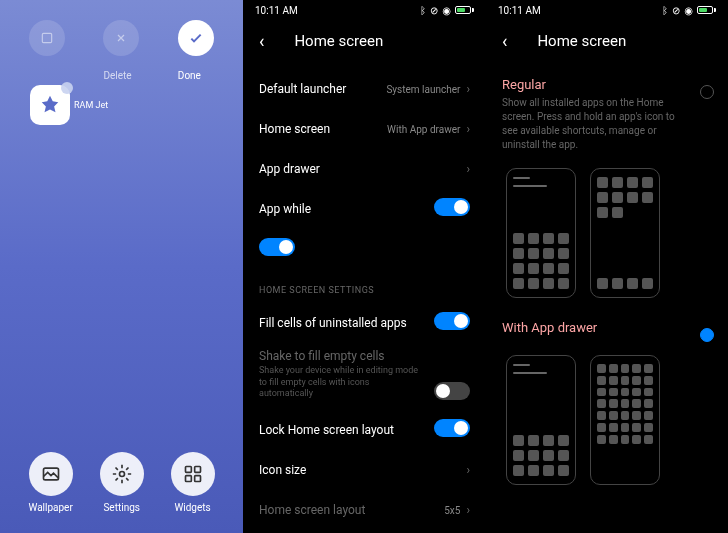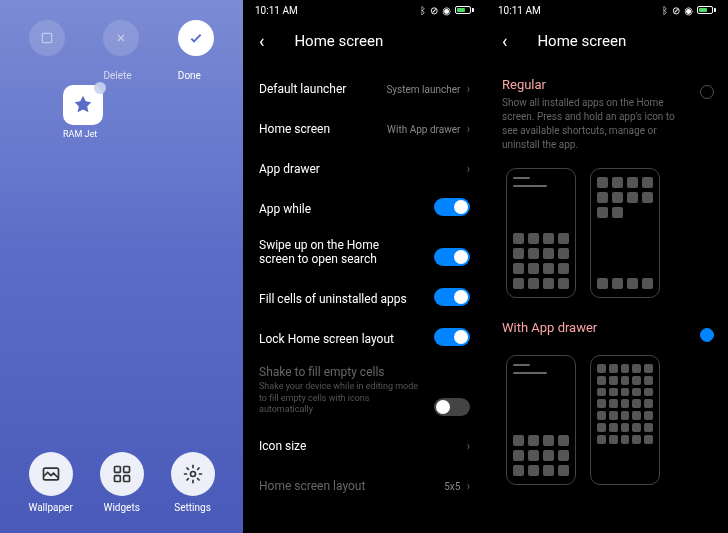--- a/index.html
+++ b/index.html
@@ -10,21 +10,21 @@
 .panel3 { width: 242px; background: #000; }
 
 
 .top-actions { display: flex; justify-content: space-around; padding: 20px 10px 10px; }
 .action-btn { display: flex; flex-direction: column; gap: 14px; }
 .action-circle { width: 36px; height: 36px; border-radius: 50%; display: flex; align-items: center; justify-content: center; }
 .action-circle.dim { background: rgba(255,255,255,0.15); }
 .action-circle.done { background: #fff; }
 .action-label { font-size: 10px; color: rgba(255,255,255,0.7); }
 .action-label.bright { color: #fff; }
-.app-icon-wrap { position: absolute; top: 85px; left: 30px; display: flex; flex-direction: column; align-items: flex-start; gap: 4px; margin-left: 33px; }
+.app-icon-wrap { position: absolute; top: 85px; left: 30px; display: flex; flex-direction: row; align-items: center; gap: 4px; }
 .app-icon { width: 40px; height: 40px; border-radius: 10px; background: #fff; display: flex; align-items: center; justify-content: center; position: relative; }
 .app-icon::after { content: ''; position: absolute; top: -3px; right: -3px; width: 12px; height: 12px; border-radius: 50%; background: rgba(200,210,240,0.9); }
 .app-name { font-size: 9px; color: #fff; }
 .bottom-actions { position: absolute; bottom: 20px; left: 0; right: 0; display: flex; justify-content: space-around; padding: 0 15px; }
 .bottom-btn { display: flex; flex-direction: column; align-items: center; gap: 6px; }
 .bottom-circle { width: 44px; height: 44px; border-radius: 50%; background: rgba(255,255,255,0.9); display: flex; align-items: center; justify-content: center; }
 .bottom-label { font-size: 10px; color: #fff; }
 
 
 .status-bar { display: flex; justify-content: space-between; align-items: center; padding: 4px 12px; height: 20px; color: #fff; font-size: 10px; }
@@ -118,36 +118,36 @@
         <svg width="20" height="20" viewBox="0 0 24 24" fill="none" stroke="#333" stroke-width="2">
             <rect x="3" y="5" width="18" height="14" rx="2"></rect>
             <path d="M3 15l5-5 4 4 3-3 6 6"></path>
           </svg>
       </div>
       <span class="bottom-label">Wallpaper</span>
     </div>
     <div class="bottom-btn">
       <div class="bottom-circle">
         <svg width="20" height="20" viewBox="0 0 24 24" fill="none" stroke="#333" stroke-width="2">
+            <circle cx="12" cy="12" r="3"></circle>
+            <path d="M12 1v4m0 14v4M4.2 4.2l2.8 2.8m10 10l2.8 2.8M1 12h4m14 0h4M4.2 19.8l2.8-2.8m10-10l2.8-2.8"></path>
+          </svg>
+      </div>
+      <span class="bottom-label">Settings</span>
+    </div>
+    <div class="bottom-btn">
+      <div class="bottom-circle">
+        <svg width="20" height="20" viewBox="0 0 24 24" fill="none" stroke="#333" stroke-width="2">
             <rect x="3" y="3" width="7" height="7" rx="1"></rect>
             <rect x="14" y="3" width="7" height="7" rx="1"></rect>
             <rect x="3" y="14" width="7" height="7" rx="1"></rect>
             <rect x="14" y="14" width="7" height="7" rx="1"></rect>
           </svg>
       </div>
       <span class="bottom-label">Widgets</span>
-    </div>
-    <div class="bottom-btn">
-      <div class="bottom-circle">
-        <svg width="20" height="20" viewBox="0 0 24 24" fill="none" stroke="#333" stroke-width="2">
-            <circle cx="12" cy="12" r="3"></circle>
-            <path d="M12 1v4m0 14v4M4.2 4.2l2.8 2.8m10 10l2.8 2.8M1 12h4m14 0h4M4.2 19.8l2.8-2.8m10-10l2.8-2.8"></path>
-          </svg>
-      </div>
-      <span class="bottom-label">Settings</span>
     </div>
   </div>
 </div>
 
 <div class="panel panel2">
   <div class="status-bar">
     <span>10:11 AM</span>
     <div class="status-icons">
       <span>ᛒ</span>
       <span>⊘</span>
@@ -183,45 +183,45 @@
     <span class="row-label">App drawer</span>
     <span class="chevron">›</span>
   </div>
   <div class="row">
     <span class="row-label">App while</span>
     <div class="toggle on">
         <div class="toggle-knob"></div>
       </div>
   </div>
   <div class="row">
-    <span class="row-label">Swipe up on the Home screen to open search</span>
     <div class="toggle on">
         <div class="toggle-knob"></div>
       </div>
   </div>
 
+  <div class="section-header">HOME SCREEN SETTINGS</div>
 
   <div class="row">
     <span class="row-label">Fill cells of uninstalled apps</span>
-    <div class="toggle on">
-        <div class="toggle-knob"></div>
-      </div>
-  </div>
-  <div class="row">
-    <span class="row-label">Lock Home screen layout</span>
     <div class="toggle on">
         <div class="toggle-knob"></div>
       </div>
   </div>
   <div class="row row-stacked">
     <div>
       <div class="row-label disabled">Shake to fill empty cells</div>
       <div class="row-sublabel">Shake your device while in editing mode to fill empty cells with icons automatically</div>
     </div>
     <div class="toggle off">
+        <div class="toggle-knob"></div>
+      </div>
+  </div>
+  <div class="row">
+    <span class="row-label">Lock Home screen layout</span>
+    <div class="toggle on">
         <div class="toggle-knob"></div>
       </div>
   </div>
   <div class="row">
     <span class="row-label">Icon size</span>
     <span class="chevron">›</span>
   </div>
   <div class="row">
     <span class="row-label disabled">Home screen layout</span>
     <span class="row-value">

